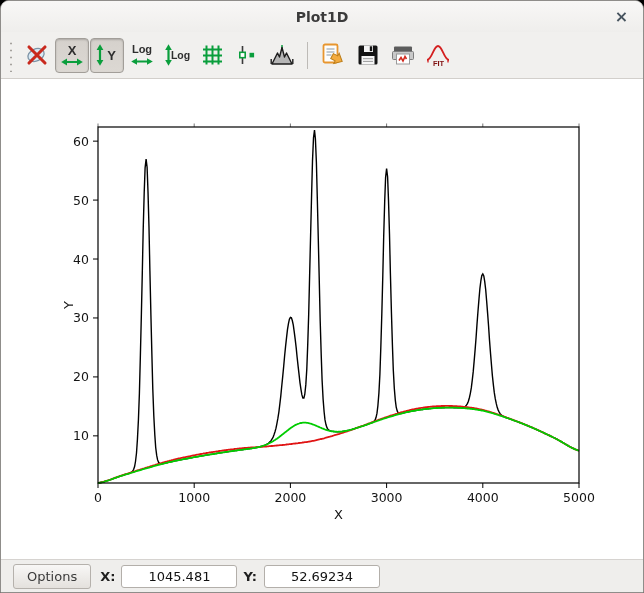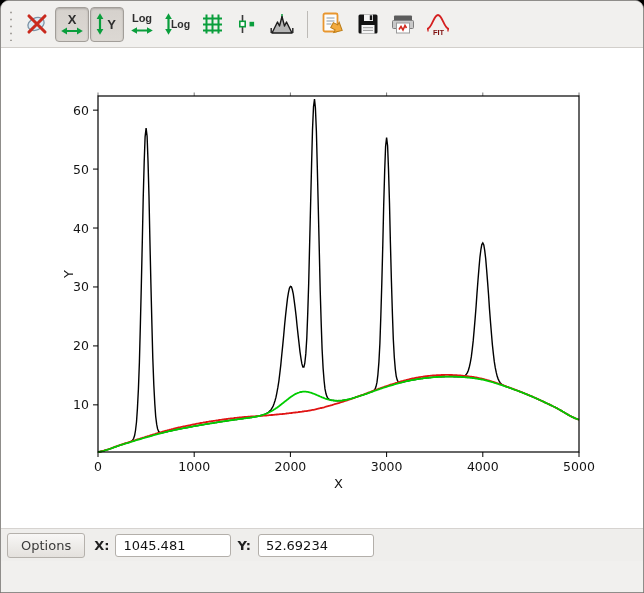--- a/index.html
+++ b/index.html
@@ -25,37 +25,43 @@
         background:none;border:1px solid transparent;border-radius:4px;padding:0;}
   .tool.active{background:linear-gradient(#d5d1cc,#dcd8d3);
                border:1px solid #a29e99;box-shadow:inset 0 1px 2px rgba(0,0,0,.2);}
   .separator{width:1px;height:27px;background:#bdbab6;margin:0 7px;}
   .tool svg{display:block;}
   
   .plot-area{position:relative;height:480px;background:#fff;}
   #plot{position:absolute;left:0;top:0;}
   #plot text{font-family:"DejaVu Sans","Liberation Sans",sans-serif;fill:#141414;}
   
-  .statusbar{height:32px;display:flex;align-items:center;padding:0 6px;
+  .statusbar{height:32px;display:flex;align-items:center;padding:0 12px;
              border-top:1px solid #d6d3d0;background:#efeeec;}
   .gtk-btn{background:linear-gradient(#f8f7f6,#e4e1dd);border:1px solid #b5b1ac;
            border-radius:3px;padding:3px 13px;font-size:13px;color:#3a3a3a;
            font-family:inherit;height:25px;}
   .field-label{font-weight:700;font-size:13px;color:#1f1f1f;margin:0 6px;}
   .field-label.first{margin-left:9px;}
   input.field{width:100px;height:19px;border:1px solid #b3afaa;border-radius:3px;
               background:#fff;font:13px "DejaVu Sans","Liberation Sans",sans-serif;
-              padding:1px 7px;color:#111;}
+              padding:1px 7px;color:#111;text-align:center;}
   input.field.y{margin-left:1px;}
 </style>
 </head>
 <body>
 
 <div class="window">
 
+  <div class="titlebar">
+    <span class="title">Plot1D</span>
+    <span class="close-btn">
+        <span>×</span>
+      </span>
+  </div>
 
   <div class="toolbar">
     <div class="grip"></div>
 
     <button class="tool">
       <svg width="26" height="26" viewBox="0 0 26 26">
         <ellipse cx="12" cy="13" rx="8.5" ry="6" transform="rotate(-25 12 13)" fill="#d9e9f4" stroke="#7e94a6" stroke-width="1.3"></ellipse>
         <path d="M5 5 L21 21 M21 5 L5 21" stroke="#c92a1e" stroke-width="3.1" stroke-linecap="round" fill="none"></path>
       </svg>
     </button>

